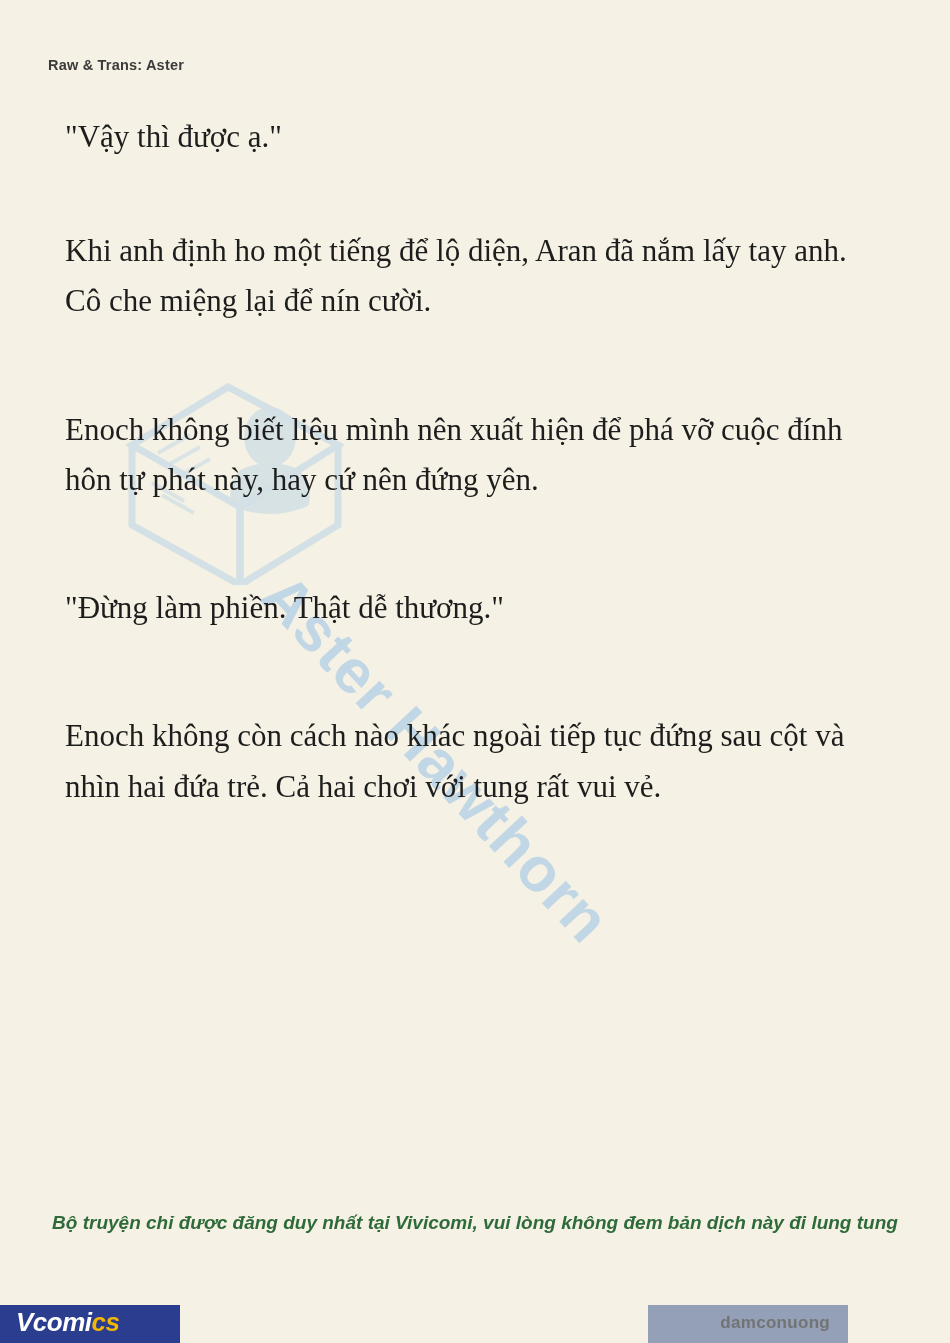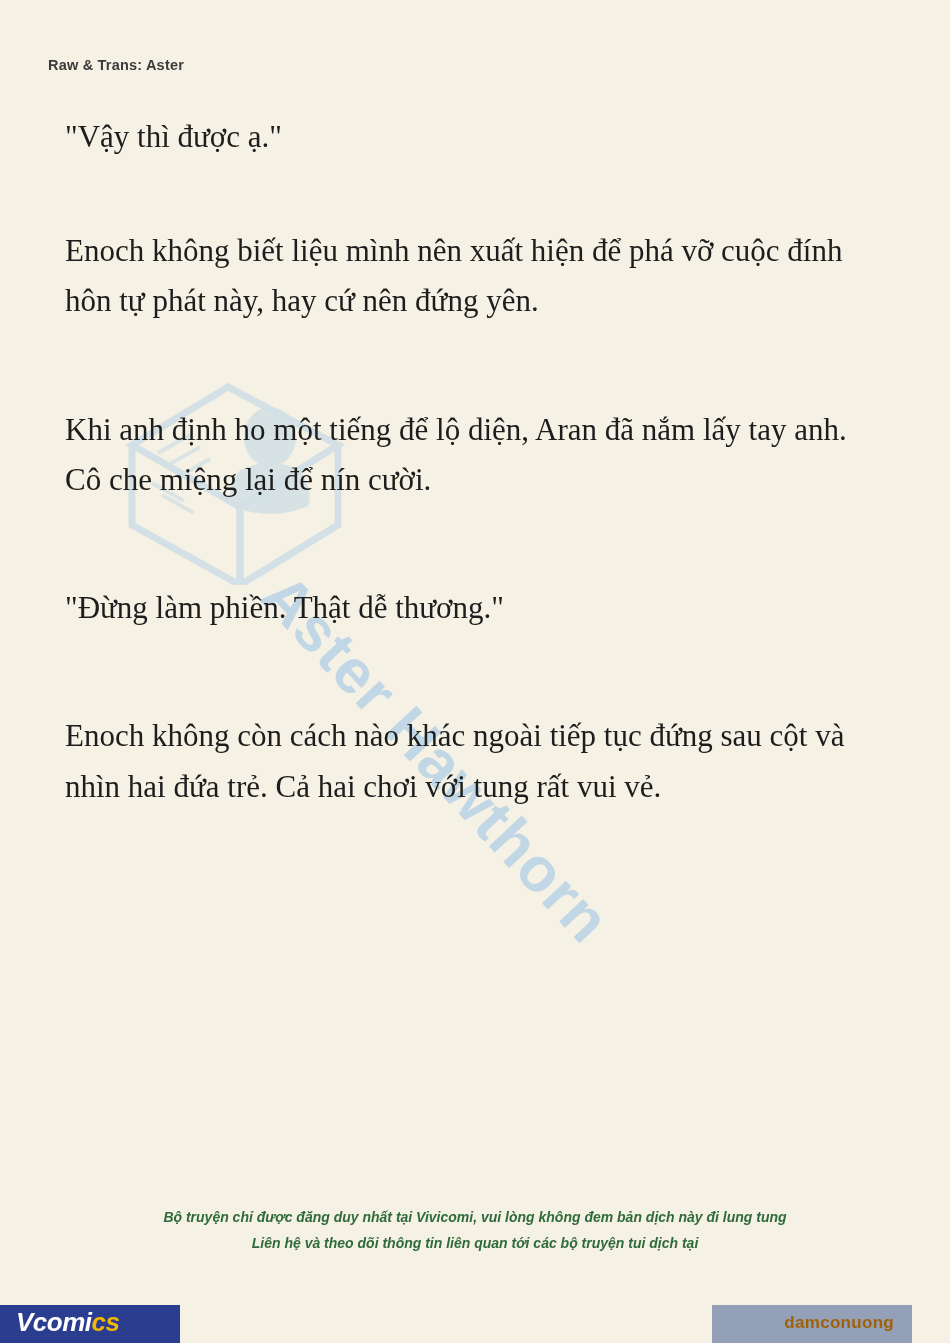--- a/index.html
+++ b/index.html
@@ -87,33 +87,33 @@
   
   .footer-note {
     position: absolute;
     left: 0;
     top: 1205px;
     width: 950px;
     text-align: center;
     z-index: 3;
   }
   .footer-note div {
-    font-size: 14px;
+    font-size: 19px;
     font-weight: 700;
     font-style: italic;
     color: #2f6b3a;
     line-height: 1.85;
   }
 
   
   .bottom-bar {
     position: absolute;
     left: 0;
     bottom: 0;
-    width: 912px;
+    width: 848px;
     height: 38px;
     z-index: 4;
   }
   .bar-left {
     position: absolute;
     left: 0;
     bottom: 0;
     width: 180px;
     height: 38px;
     background: #2a3d8f;
@@ -136,21 +136,21 @@
     color: #ffffff;
     letter-spacing: -0.5px;
   }
   .brand-left .accent { color: #f2b705; }
   .brand-right {
     position: absolute;
     right: 18px;
     bottom: 10px;
     font-size: 17px;
     font-weight: 700;
-    color: #a16207;
+    color: #737373;
     letter-spacing: 0.3px;
   }
 </style>
 </head>
 <body>
 
 <div class="page">
 
   <div class="watermark">
     <svg class="wm-logo" viewBox="0 0 230 210">
@@ -171,29 +171,28 @@
         <path d="M42 120 L74 138"></path>
       </g>
     </svg>
     <div class="wm-text">Aster Hawthorn</div>
   </div>
 
   <div class="credit">Raw &amp; Trans: Aster</div>
 
   <div class="content">
     <p class="para">"Vậy thì được ạ."</p>
+    <p class="para gap-lg">Khi anh định ho một tiếng để lộ diện, Aran đã nắm lấy tay anh. Cô che miệng lại để nín cười.</p>
     <p class="para gap-lg">Enoch không biết liệu mình nên xuất hiện để phá vỡ cuộc đính hôn tự phát này, hay cứ nên đứng yên.</p>
-    <p class="para gap-lg">Khi anh định ho một tiếng để lộ diện, Aran đã nắm lấy tay anh. Cô che miệng lại để nín cười.</p>
     <p class="para gap-lg">"Đừng làm phiền. Thật dễ thương."</p>
     <p class="para">Enoch không còn cách nào khác ngoài tiếp tục đứng sau cột và nhìn hai đứa trẻ. Cả hai chơi với tung rất vui vẻ.</p>
   </div>
 
   <div class="footer-note">
     <div>Bộ truyện chỉ được đăng duy nhất tại Vivicomi, vui lòng không đem bản dịch này đi lung tung</div>
-    <div>Liên hệ và theo dõi thông tin liên quan tới các bộ truyện tui dịch tại</div>
   </div>
 
   <div class="bottom-bar">
     <div class="bar-left"></div>
     <div class="bar-right"></div>
     <div class="brand-left"><span>V</span><span>comi</span><span class="accent">cs</span></div>
     <div class="brand-right">damconuong</div>
   </div>
 
 </div>

